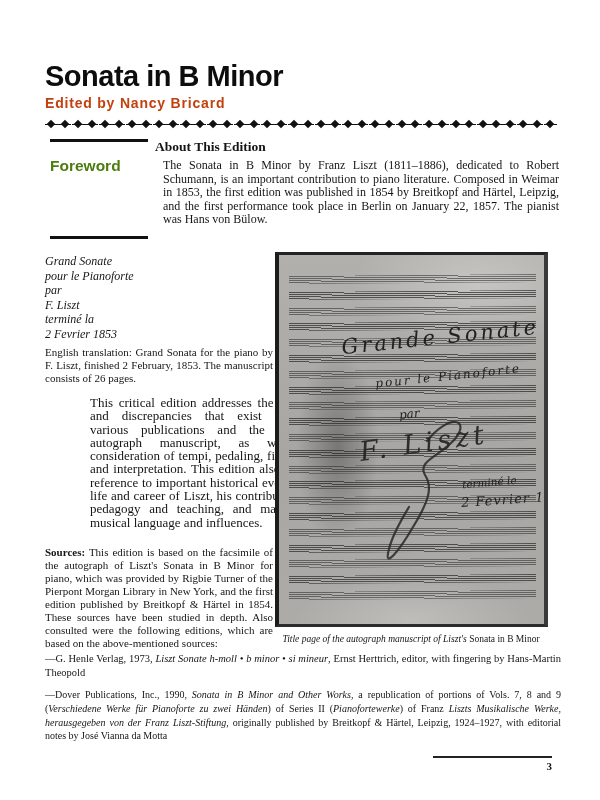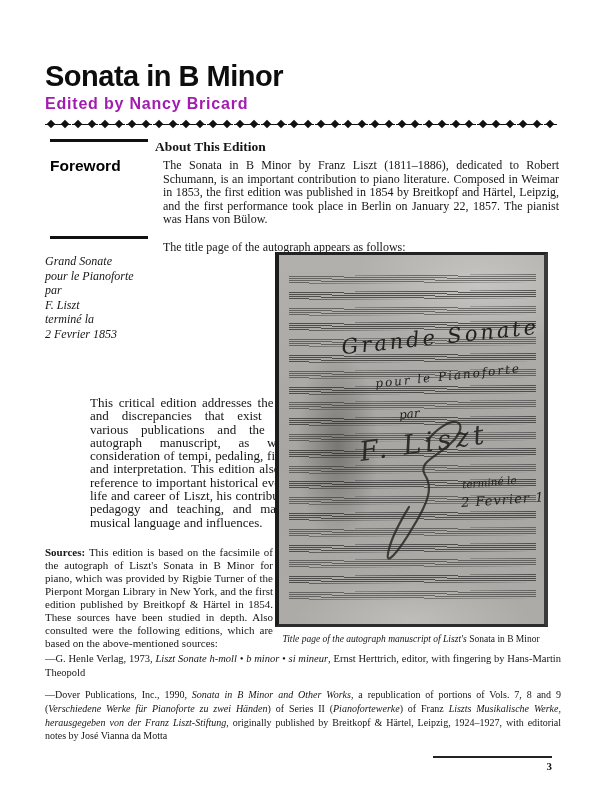--- a/index.html
+++ b/index.html
@@ -3,34 +3,34 @@
 <meta charset="utf-8">
 <style>
   html,body{margin:0;padding:0;background:#888;}
   .page{position:relative;width:600px;height:800px;background:#ffffff;overflow:hidden;
         font-family:"Liberation Serif", serif;color:#151515;}
 
   
   .title{position:absolute;left:45px;top:60px;font-family:"Liberation Sans",sans-serif;
          font-weight:bold;font-size:29px;letter-spacing:-0.5px;color:#0d0d0d;}
   .subtitle{position:absolute;left:45px;top:95px;font-family:"Liberation Sans",sans-serif;
-            font-weight:bold;font-size:16px;letter-spacing:0.8px;color:#a21caf;}
+            font-weight:bold;font-size:14px;letter-spacing:0.8px;color:#c2410c;}
   .ornament-row{position:absolute;left:45px;top:119px;width:512px;height:11px;
                 display:flex;justify-content:space-between;align-items:center;}
   .orn-unit{position:relative;width:13px;height:11px;flex:0 0 auto;}
   .orn-unit::before{content:'';position:absolute;left:0;right:0;top:5px;height:1px;background:#111;}
   .orn-unit::after{content:'';position:absolute;left:3.4px;top:2.4px;width:6px;height:6px;
                    background:#111;transform:rotate(45deg);}
 
   
   .rule{position:absolute;background:#111;}
   .fw-rule-top{left:50px;top:139px;width:98px;height:2.5px;}
   .fw-rule-bottom{left:50px;top:236px;width:98px;height:3px;}
   .foreword{position:absolute;left:50px;top:157px;font-family:"Liberation Sans",sans-serif;
-            font-weight:bold;font-size:15.5px;color:#000000;}
+            font-weight:bold;font-size:15.5px;color:#4d7c0f;}
 
   
   .about-heading{position:absolute;left:155px;top:139px;font-weight:bold;font-size:13.5px;}
   .about-para1{position:absolute;left:163px;top:159px;width:396px;font-size:12px;
                line-height:13.5px;text-align:justify;}
   .about-para2{position:absolute;left:163px;top:240px;width:396px;font-size:12px;}
 
   
   .autograph{position:absolute;left:45px;top:254px;font-style:italic;font-size:12px;line-height:14.6px;}
   .translation{position:absolute;left:45px;top:346px;width:228px;font-size:11px;
@@ -125,30 +125,30 @@
       <span class="orn-unit"></span>
       <span class="orn-unit"></span>
     </div>
 
   <div class="rule fw-rule-top"></div>
   <div class="foreword">Foreword</div>
   <div class="rule fw-rule-bottom"></div>
 
   <div class="about-heading">About This Edition</div>
   <div class="about-para1">The Sonata in B Minor by Franz Liszt (1811–1886), dedicated to Robert Schumann, is an important contribution to piano literature.  Composed in Weimar in 1853, the first edition was published in 1854 by Breitkopf and Härtel, Leipzig, and the first performance took place in Berlin on January 22, 1857.  The pianist was Hans von Bülow.</div>
-  <div class="about-para2">The title page of the autograph appears as follows:</div>
 
   <div class="autograph">
     <div>Grand Sonate</div>
     <div>pour le Pianoforte</div>
     <div>par</div>
     <div>F. Liszt</div>
     <div>terminé la</div>
     <div>2 Fevrier 1853</div>
   </div>
+  <div class="translation">English translation:  Grand Sonata for the piano by F. Liszt, finished 2 February, 1853. The manuscript consists of 26 pages.</div>
   <div class="critical">This critical edition addresses the sources and discrepancies that exist between various publications and the original autograph manuscript, as well as consideration of tempi, pedaling, fingering, and interpretation. This edition also makes reference to important historical events, the life and career of Liszt, his contributions to pedagogy and teaching, and matters of musical language and influences.</div>
   <div class="sources"><span style="font-weight: bold;">Sources:</span><span>  This edition is based on the facsimile of the autograph of Liszt's Sonata in B Minor for piano, which was provided by Rigbie Turner of the Pierpont Morgan Library in New York, and the first edition published by Breitkopf &amp; Härtel in 1854.  These sources have been studied in depth.  Also consulted were the following editions, which are based on the above-mentioned sources:</span></div>
 
   <div class="photo">
       <div class="staff-group" style="top: 336px;"></div>
       <div class="staff-group" style="top: 320.2px;"></div>
       <div class="staff-group" style="top: 304.4px;"></div>
       <div class="staff-group" style="top: 288.6px;"></div>
       <div class="staff-group" style="top: 272.8px;"></div>
       <div class="staff-group" style="top: 257px;"></div>

